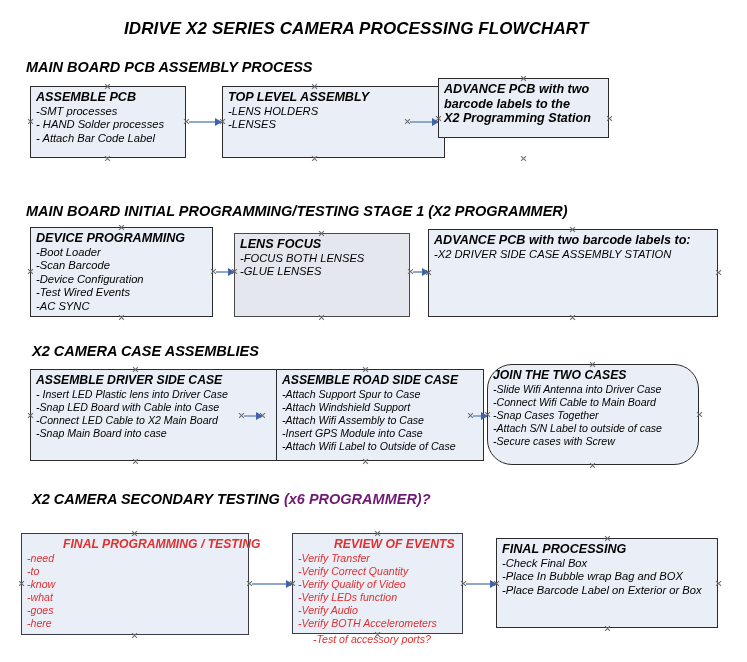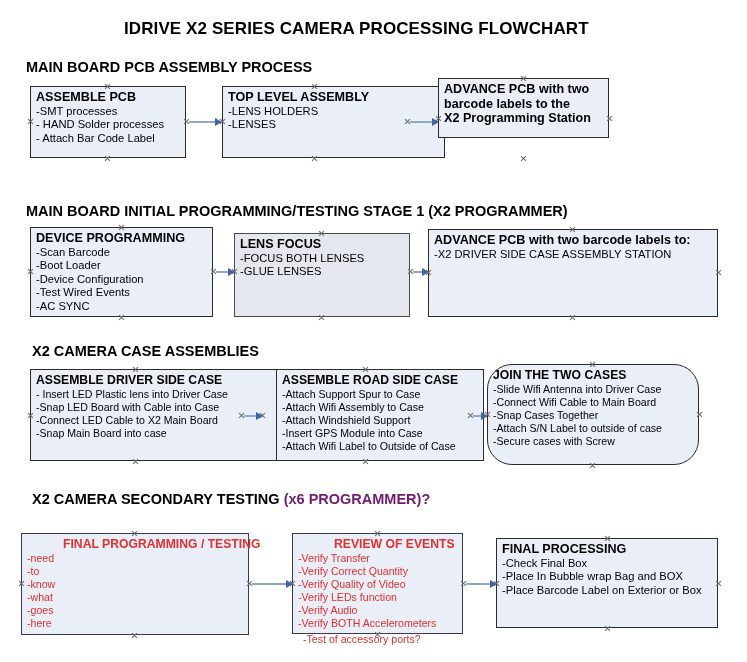--- a/index.html
+++ b/index.html
@@ -4,21 +4,21 @@
 <style>
   html,body{margin:0;padding:0;}
   body{
     width:747px;height:662px;
     background:#ffffff;
     font-family:"Liberation Sans",sans-serif;
     position:relative;
     overflow:hidden;
     -webkit-font-smoothing:antialiased;
   }
-  .canvas{position:absolute;left:0;top:0;width:747px;height:662px;}
+  .canvas{position:absolute;left:0;top:0;width:747px;height:662px;font-style:italic;}
 
   
   .title{
     position:absolute;
     font-size:17px;font-weight:bold;color:#000;
     letter-spacing:.1px;white-space:nowrap;
   }
   .section-head{
     position:absolute;
     font-size:14.5px;font-weight:bold;color:#000;
@@ -119,22 +119,22 @@
   </div>
   <div class="hx" style="left:520px;top:75px;"></div>
   <div class="hx" style="left:520px;top:155px;"></div>
   <div class="hx" style="left:435px;top:115px;"></div>
   <div class="hx" style="left:606px;top:115px;"></div>
 
   <div class="section-head" style="left:26px;top:203px;">MAIN BOARD INITIAL PROGRAMMING/TESTING STAGE 1 (X2 PROGRAMMER)</div>
 
   <div class="node" style="left:30px;top:227px;width:183px;height:90px;">
     <div class="hd">DEVICE PROGRAMMING</div>
+    <div class="li">-Boot Loader</div>
     <div class="li">-Scan Barcode</div>
-    <div class="li">-Boot Loader</div>
     <div class="li">-Device Configuration</div>
     <div class="li">-Test Wired Events</div>
     <div class="li">-AC SYNC</div>
   </div>
   <div class="hx" style="left:118px;top:224px;"></div>
   <div class="hx" style="left:118px;top:314px;"></div>
   <div class="hx" style="left:27px;top:268px;"></div>
   <div class="hx" style="left:210px;top:268px;"></div>
 
   <div class="arrow" style="left:216px;top:271px;width:18px;">
@@ -178,22 +178,22 @@
   <div class="hx" style="left:27px;top:412px;"></div>
   <div class="hx" style="left:238px;top:412px;"></div>
 
   <div class="arrow" style="left:244px;top:415px;width:18px;">
       <span class="head"></span>
     </div>
 
   <div class="node small" style="left:276px;top:369px;width:208px;height:92px;">
     <div class="hd">ASSEMBLE ROAD SIDE CASE</div>
     <div class="li">-Attach Support Spur to Case</div>
+    <div class="li">-Attach Windshield Support</div>
     <div class="li">-Attach Wifi Assembly to Case</div>
-    <div class="li">-Attach Windshield Support</div>
     <div class="li">-Insert GPS Module into Case</div>
     <div class="li">-Attach Wifi Label to Outside of Case</div>
   </div>
   <div class="hx" style="left:362px;top:366px;"></div>
   <div class="hx" style="left:362px;top:458px;"></div>
   <div class="hx" style="left:259px;top:412px;"></div>
   <div class="hx" style="left:467px;top:412px;"></div>
 
   <div class="arrow" style="left:473px;top:415px;width:14px;">
       <span class="head"></span>
@@ -236,21 +236,21 @@
 
   <div class="node small red" style="left:292px;top:533px;width:171px;height:101px;">
     <div class="hd">REVIEW OF EVENTS</div>
     <div class="li">-Verify Transfer</div>
     <div class="li">-Verify Correct Quantity</div>
     <div class="li">-Verify Quality of Video</div>
     <div class="li">-Verify LEDs function</div>
     <div class="li">-Verify Audio</div>
     <div class="li">-Verify BOTH Accelerometers</div>
   </div>
-  <div class="overflow-li" style="left:303px;top:633px;text-align:right;">-Test of accessory ports?</div>
+  <div class="overflow-li" style="left:313px;top:633px;text-align:right;">-Test of accessory ports?</div>
   <div class="hx" style="left:374px;top:530px;"></div>
   <div class="hx" style="left:374px;top:631px;"></div>
   <div class="hx" style="left:289px;top:580px;"></div>
   <div class="hx" style="left:460px;top:580px;"></div>
 
   <div class="arrow" style="left:466px;top:583px;width:30px;">
       <span class="head"></span>
     </div>
 
   <div class="node" style="left:496px;top:538px;width:222px;height:90px;">

